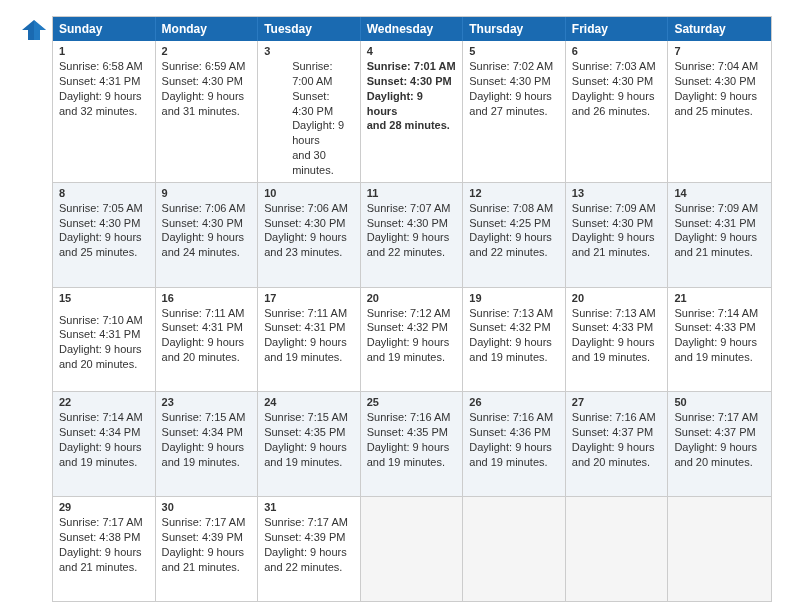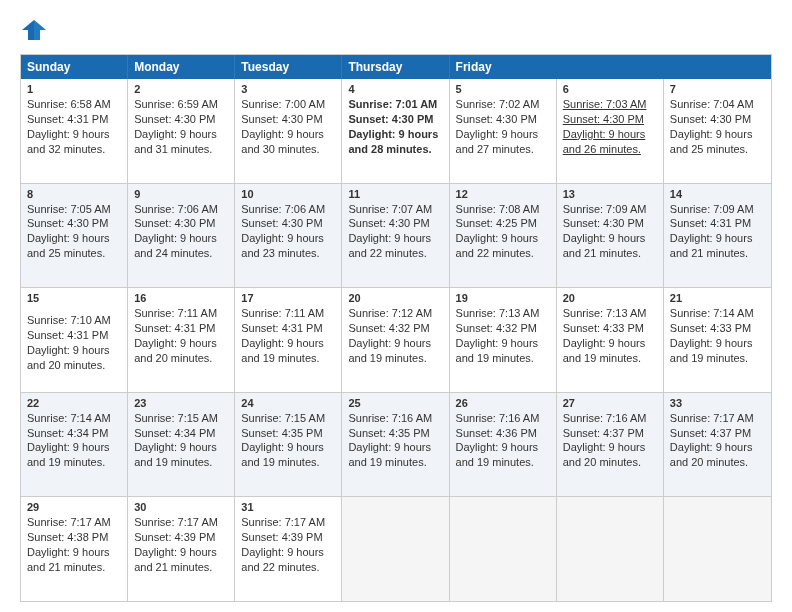--- a/index.html
+++ b/index.html
@@ -8,21 +8,21 @@
       background: #fff;
       width: 792px;
       height: 612px;
       overflow: hidden;
     }
     .page {
       width: 792px;
       height: 612px;
       padding: 16px 20px 10px 20px;
       display: flex;
-      flex-direction: column;
+      flex-direction: row;
     }
     .header {
       display: flex;
       justify-content: space-between;
       align-items: flex-start;
       margin-bottom: 10px;
     }
     .logo {
       display: flex;
       align-items: center;
@@ -122,63 +122,65 @@
       <div class="month-title"></div>
       <div class="location"></div>
     </div>
   </div>
 
   <div class="calendar">
     <div class="cal-header">
     <div class="cal-header-cell">Sunday</div>
         <div class="cal-header-cell">Monday</div>
         <div class="cal-header-cell">Tuesday</div>
+        <div class="cal-header-cell">Wednesday</div>
         <div class="cal-header-cell">Thursday</div>
         <div class="cal-header-cell">Friday</div>
+        <div class="cal-header-cell">Saturday</div>
       </div>
     <div class="cal-body">
     <div class="cal-row">
           <div class="cal-cell">
             <span class="day-num">1</span>
             <div class="cell-text" style="white-space: pre-line;">Sunrise: 6:58 AM
 Sunset: 4:31 PM
 Daylight: 9 hours
 and 32 minutes.</div>
           </div>
           <div class="cal-cell">
             <span class="day-num">2</span>
             <div class="cell-text" style="white-space: pre-line;">Sunrise: 6:59 AM
 Sunset: 4:30 PM
 Daylight: 9 hours
 and 31 minutes.</div>
           </div>
           <div class="cal-cell">
             <span class="day-num">3</span>
-            <div class="cell-text" style="white-space: pre-line;">Sunrise: 7:00 AM
+            <div class="cell-text" style="white-space: pre-line; margin-left: 28px;">Sunrise: 7:00 AM
 Sunset: 4:30 PM
 Daylight: 9 hours
 and 30 minutes.</div>
           </div>
           <div class="cal-cell">
             <span class="day-num">4</span>
             <div class="cell-text" style="white-space: pre-line; font-weight: bold;">Sunrise: 7:01 AM
 Sunset: 4:30 PM
 Daylight: 9 hours
 and 28 minutes.</div>
           </div>
           <div class="cal-cell">
             <span class="day-num">5</span>
             <div class="cell-text" style="white-space: pre-line;">Sunrise: 7:02 AM
 Sunset: 4:30 PM
 Daylight: 9 hours
 and 27 minutes.</div>
           </div>
           <div class="cal-cell">
             <span class="day-num">6</span>
-            <div class="cell-text" style="white-space: pre-line; text-decoration: underline;">Sunrise: 7:03 AM
+            <div class="cell-text" style="white-space: pre-line;">Sunrise: 7:03 AM
 Sunset: 4:30 PM
 Daylight: 9 hours
 and 26 minutes.</div>
           </div>
           <div class="cal-cell">
             <span class="day-num">7</span>
             <div class="cell-text" style="white-space: pre-line;">Sunrise: 7:04 AM
 Sunset: 4:30 PM
 Daylight: 9 hours
 and 25 minutes.</div>
@@ -323,21 +325,21 @@
 and 19 minutes.</div>
           </div>
           <div class="cal-cell alt-row">
             <span class="day-num">27</span>
             <div class="cell-text" style="white-space: pre-line;">Sunrise: 7:16 AM
 Sunset: 4:37 PM
 Daylight: 9 hours
 and 20 minutes.</div>
           </div>
           <div class="cal-cell alt-row">
-            <span class="day-num">33</span>
+            <span class="day-num">50</span>
             <div class="cell-text" style="white-space: pre-line;">Sunrise: 7:17 AM
 Sunset: 4:37 PM
 Daylight: 9 hours
 and 20 minutes.</div>
           </div>
         </div>
         <div class="cal-row">
           <div class="cal-cell">
             <span class="day-num">29</span>
             <div class="cell-text" style="white-space: pre-line;">Sunrise: 7:17 AM

